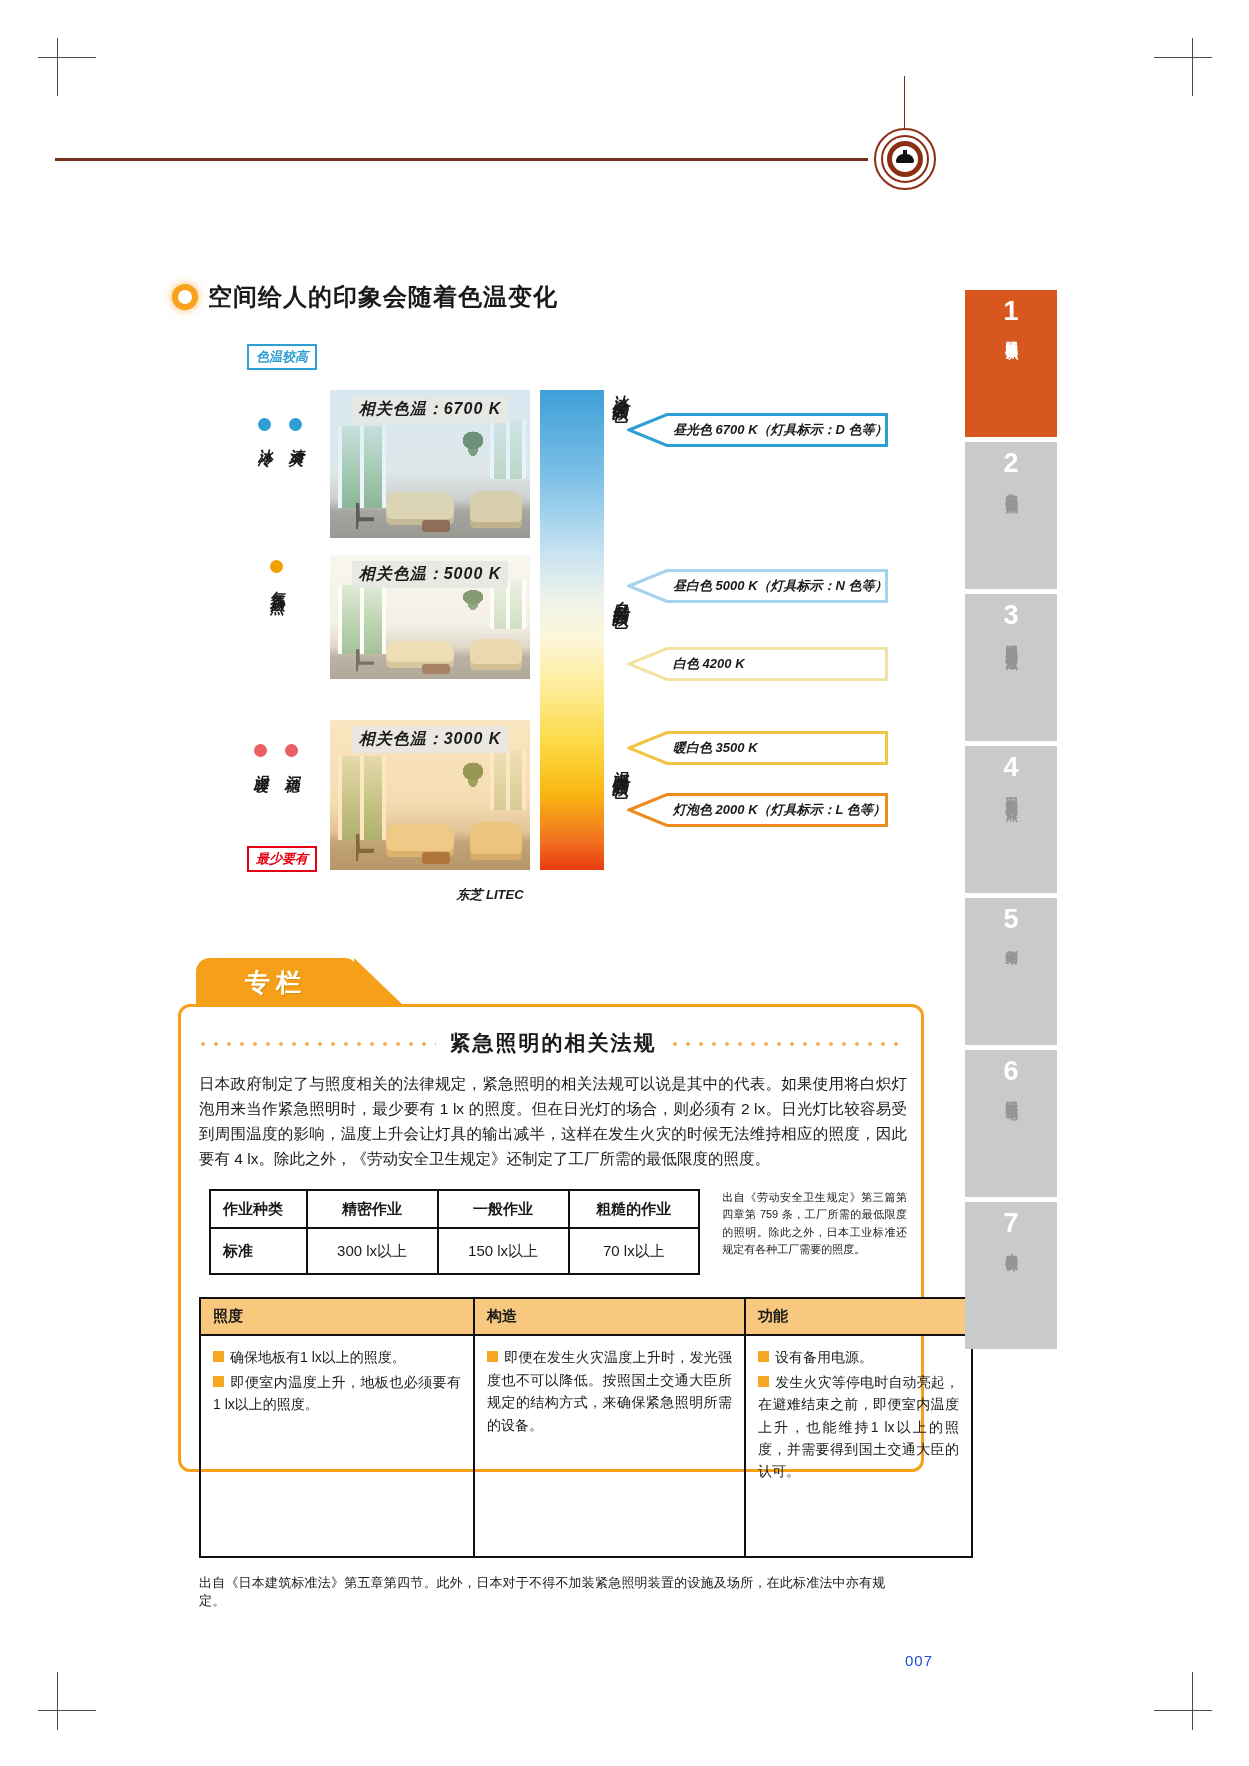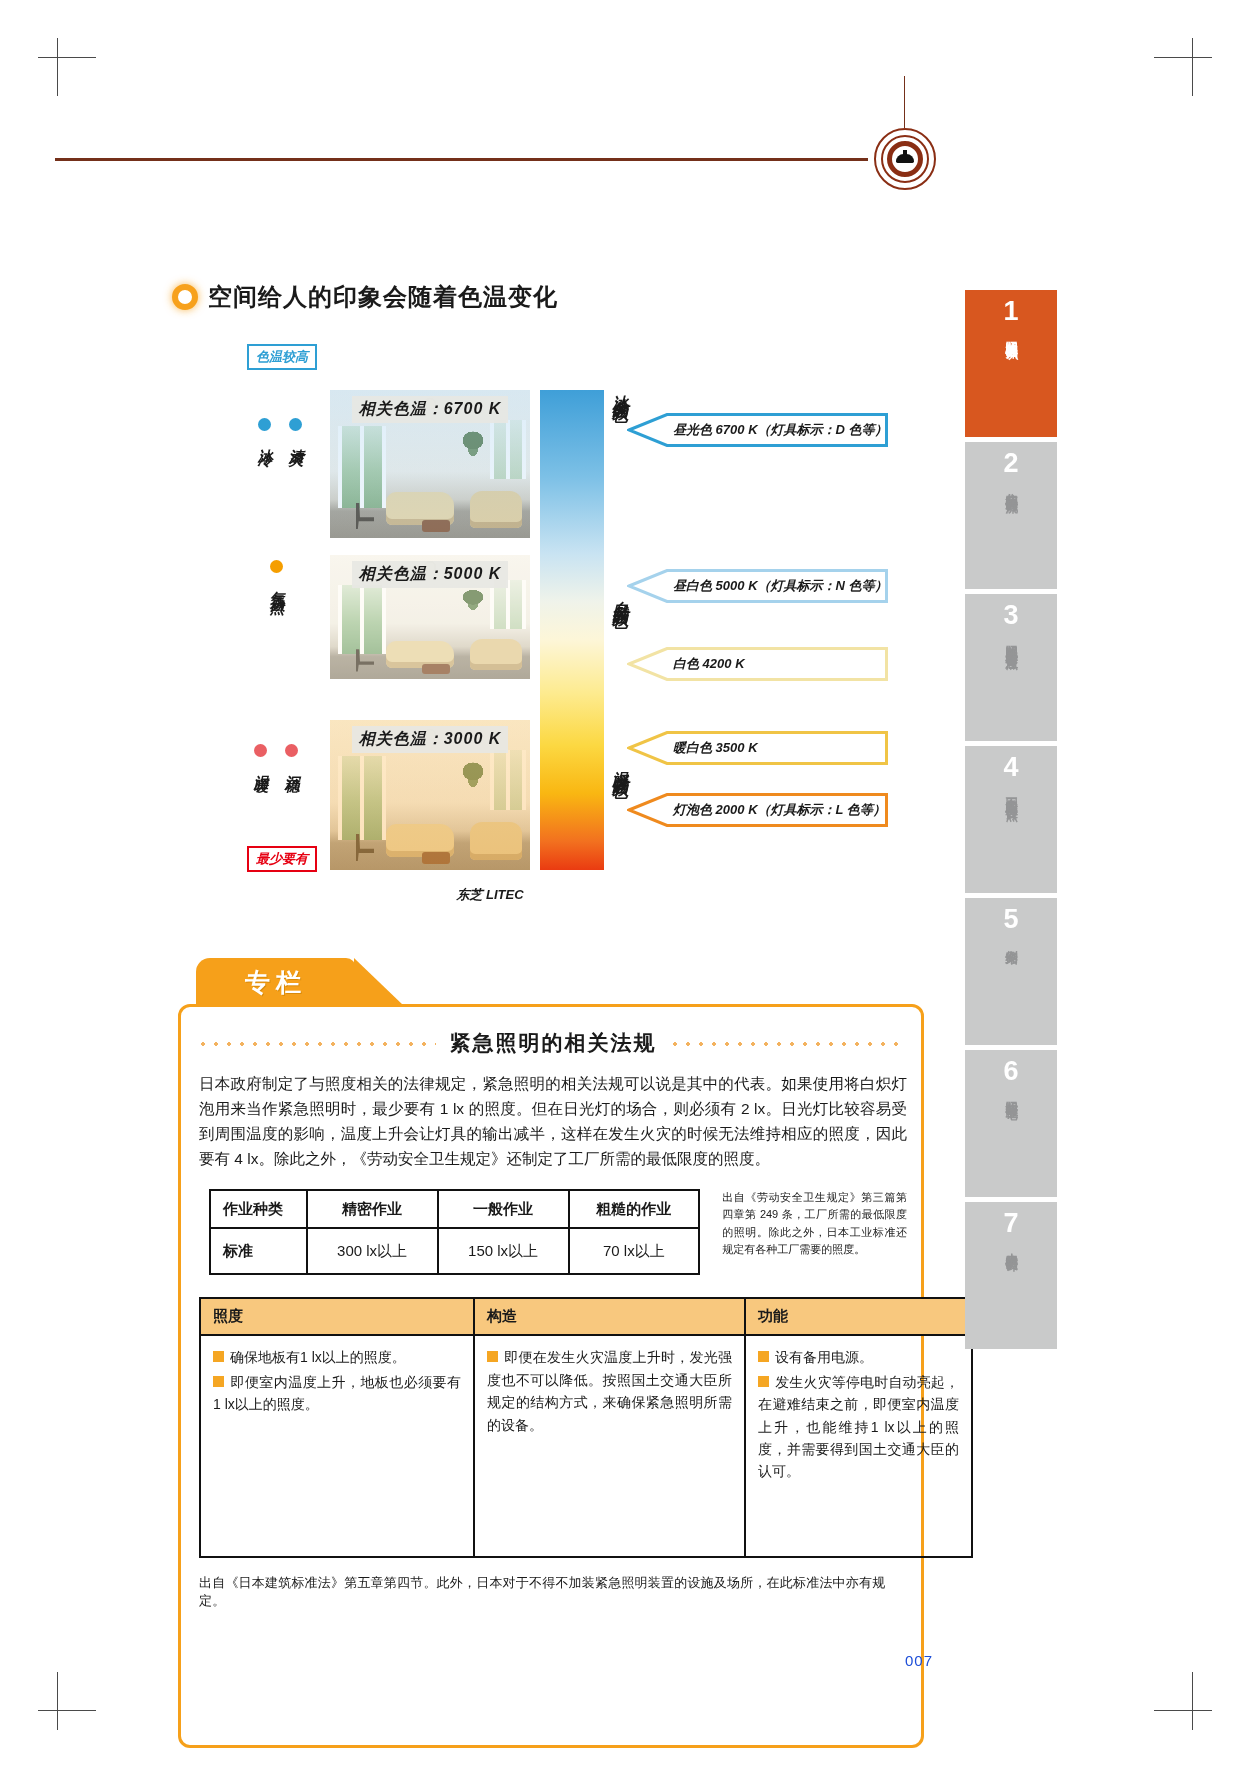--- a/index.html
+++ b/index.html
@@ -89,21 +89,21 @@
       font-size:13px;font-weight:bold;}
 
   
   .col-tab{position:absolute;left:196px;top:958px;height:48px;z-index:2;}
   .col-tab .tab-main{position:absolute;left:0;top:0;width:160px;height:48px;background:#f6a01a;
       border-radius:14px 10px 0 0;display:flex;align-items:center;justify-content:center;}
   .col-tab .tab-slant{position:absolute;left:158px;top:0;width:50px;height:48px;background:#f6a01a;
       clip-path:polygon(0 0,100% 100%,0 100%);}
   .col-tab .tab-text{color:#fff;font-size:25px;font-weight:bold;letter-spacing:6px;
       text-shadow:1px 1px 0 #d88a0a;}
-  .col-box{position:absolute;left:178px;top:1004px;width:746px;height:744px;background:#fff;
+  .col-box{position:absolute;left:178px;top:1004px;width:746px;height:468px;background:#fff;
       border:3.5px solid #f6a01a;border-radius:12px;box-sizing:border-box;padding:0 14px 0 18px;}
   .col-title-row{display:flex;align-items:center;gap:14px;margin-top:22px;}
   .dots{flex:1;height:7px;background-image:radial-gradient(circle 3px at 4px 4px,#f3b25e 60%,rgba(0,0,0,0) 65%);
       background-size:13px 7px;background-repeat:repeat-x;}
   .col-title{font-size:21px;font-weight:bold;letter-spacing:2px;white-space:nowrap;}
   .col-body{margin-top:14px;font-size:15.5px;line-height:1.62;text-align:justify;}
 
   .t1-row{display:flex;margin-top:18px;gap:22px;}
   .table1{border:2px solid #111;border-collapse:collapse;margin-left:10px;}
   .table1 th,.table1 td{border:2px solid #111;font-size:15px;padding:0 8px;text-align:center;}
@@ -309,21 +309,21 @@
           <th class="c-val">粗糙的作业</th>
         </tr>
         <tr>
           <td class="c-head">标准</td>
           <td class="c-val">300 lx以上</td>
           <td class="c-val">150 lx以上</td>
           <td class="c-val">70 lx以上</td>
         </tr>
       </tbody>
         </table>
-      <div class="t1-note">出自《劳动安全卫生规定》第三篇第四章第 249 条，工厂所需的最低限度的照明。除此之外，日本工业标准还规定有各种工厂需要的照度。</div>
+      <div class="t1-note">出自《劳动安全卫生规定》第三篇第四章第 759 条，工厂所需的最低限度的照明。除此之外，日本工业标准还规定有各种工厂需要的照度。</div>
     </div>
 
     <table class="table2">
       <tbody>
           <tr>
         <th class="w1">照度</th>
         <th class="w2">构造</th>
         <th class="w3">功能</th>
       </tr>
       <tr>

